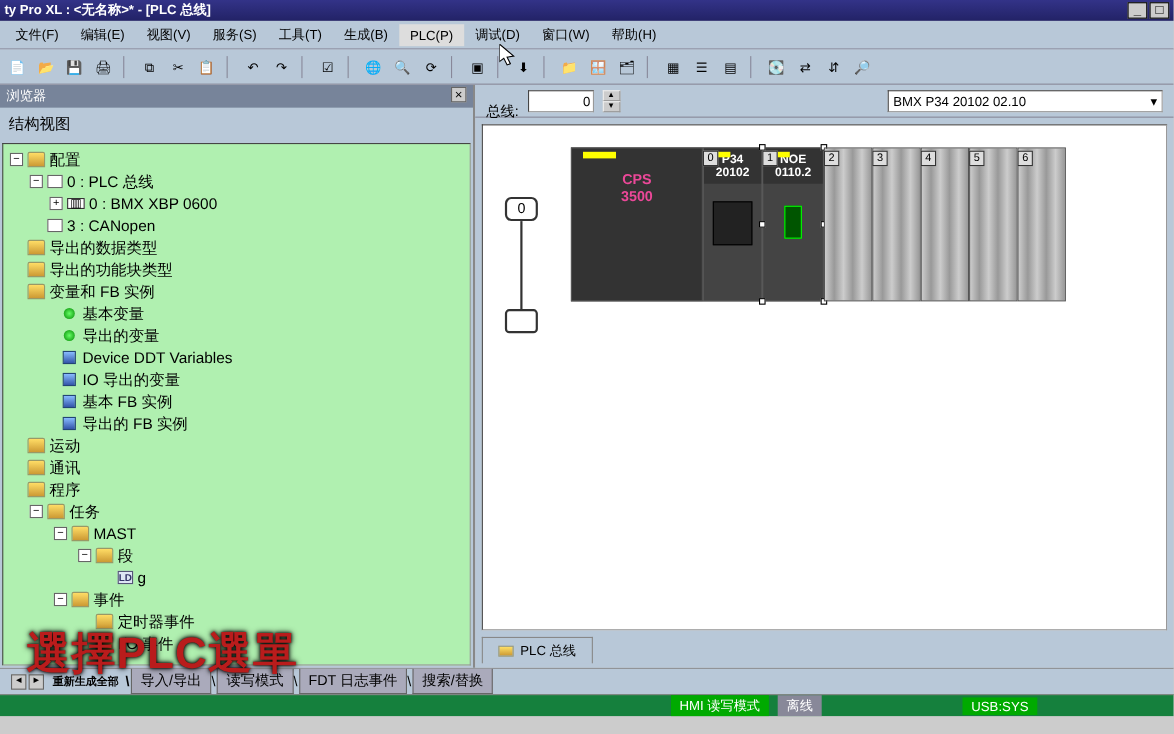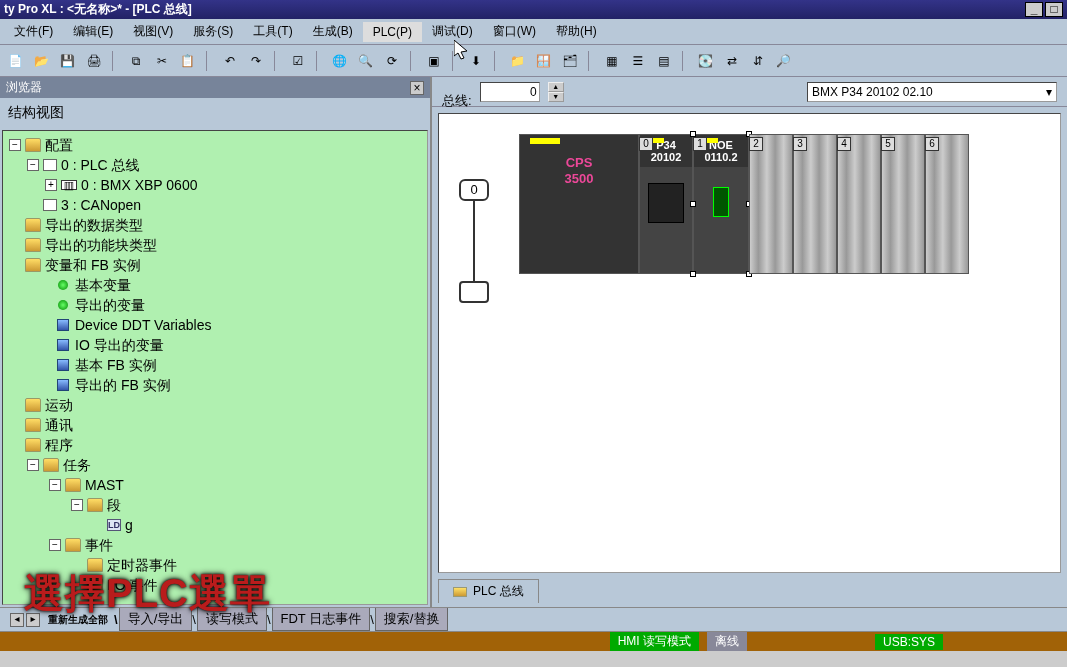--- a/index.html
+++ b/index.html
@@ -18,21 +18,21 @@
 
 .toolbar { height: 32px; background: #b8c8d8; display: flex; align-items: center; padding: 2px 4px; gap: 2px; border-bottom: 1px solid #889; position: relative; }
 .tbtn { width: 24px; height: 24px; display:flex; align-items:center; justify-content:center; border:1px solid transparent; cursor:pointer; }
 .tsep { width: 6px; height: 20px; border-left: 1px solid #889; margin: 0 4px; }
 
 
 .mainwrap { display: flex; height: 530px; }
 
 
 .leftpanel { width: 432px; background: #b8c8d8; display: flex; flex-direction: column; border-right: 2px solid #888; }
-.panelhdr { background: #77849a; color: #fff; padding: 2px 6px; font-size: 12px; display:flex; align-items:center; }
+.panelhdr { background: #77849a; color: #fff; padding: 2px 6px; font-size: 12px; display:flex; align-items:flex-start; }
 .panelhdr .closex { margin-left:auto; cursor:pointer; color:#000; background:#ccc; width:14px; height:14px; text-align:center; line-height:12px; border:1px solid #666; }
 .viewlabel { padding: 6px 8px; font-size: 14px; background:#b8c8d8; }
 .treewrap { flex: 1; background: #b0f0b0; margin: 2px; border: 1px inset #999; overflow: auto; padding: 4px 2px; }
 
 .treerow { display: flex; align-items: center; padding: 1px 0; white-space: nowrap; font-size: 14px; line-height: 18px; }
 .treerow .exp { width: 12px; height: 12px; border: 1px solid #666; background: #fff; text-align: center; line-height: 9px; font-size: 10px; margin-right: 4px; cursor:pointer; flex-shrink: 0; }
 .treerow .gap { display:inline-block; flex-shrink:0; }
 .ticon { width: 16px; height: 14px; flex-shrink: 0; margin-right: 4px; display:inline-flex; align-items:center; justify-content:center; font-size:11px; }
 .folder { background: linear-gradient(#ffdd66,#cc9933); border: 1px solid #996; border-radius: 2px 2px 0 0; }
 .greenD { width:10px; height:10px; background: radial-gradient(#6f6,#080); border-radius: 50%; }
@@ -72,21 +72,21 @@
 .rtab{ padding:3px 14px; background:#b8c8d8; border:1px solid #888; border-bottom:none; font-size:12px; display:flex; align-items:center; gap:6px;}
 .rtabicon{ width:14px; height:10px; background:linear-gradient(#ffe066,#cc9933); border:1px solid #997;}
 
 
 .bottabs { height:24px; background:#b8c8d8; display:flex; align-items:center; padding:0 10px; font-size:13px; border-top:1px solid #888;}
 .bottom-arrow { width:14px; height:14px; border:1px solid #666; background:#ccc; text-align:center; line-height:10px; font-size:10px; cursor:pointer; margin-right:2px;}
 .bothead{ font-weight:bold; font-size:10px; padding:0 6px;}
 .tabright{ padding:2px 8px; border:1px solid #666; border-top:none; background:#aab; margin-left:1px;}
 
 
-.statusbar { height:20px; background:#a16207; display:flex; align-items:center; font-size:12px; border-top:1px solid #888;}
+.statusbar { height:20px; background:#15803d; display:flex; align-items:center; font-size:12px; border-top:1px solid #888;}
 .statusbar .pill{ padding:1px 8px; margin:0 4px; }
 .statusbar .green{ background:#0a0; color:#fff;}
 .statusbar .grey{ background:#889; color:#fff;}
 
 
 .caption { position:absolute; left:24px; bottom:46px; color:#b91c1c; font-size:40px; font-weight: bold; text-shadow: 0 0 6px #000, 0 0 3px #000; pointer-events:none; letter-spacing:1px;}
 
 
 .cursor{ position:absolute; left:454px; top:40px; pointer-events:none; z-index:100;}
 

